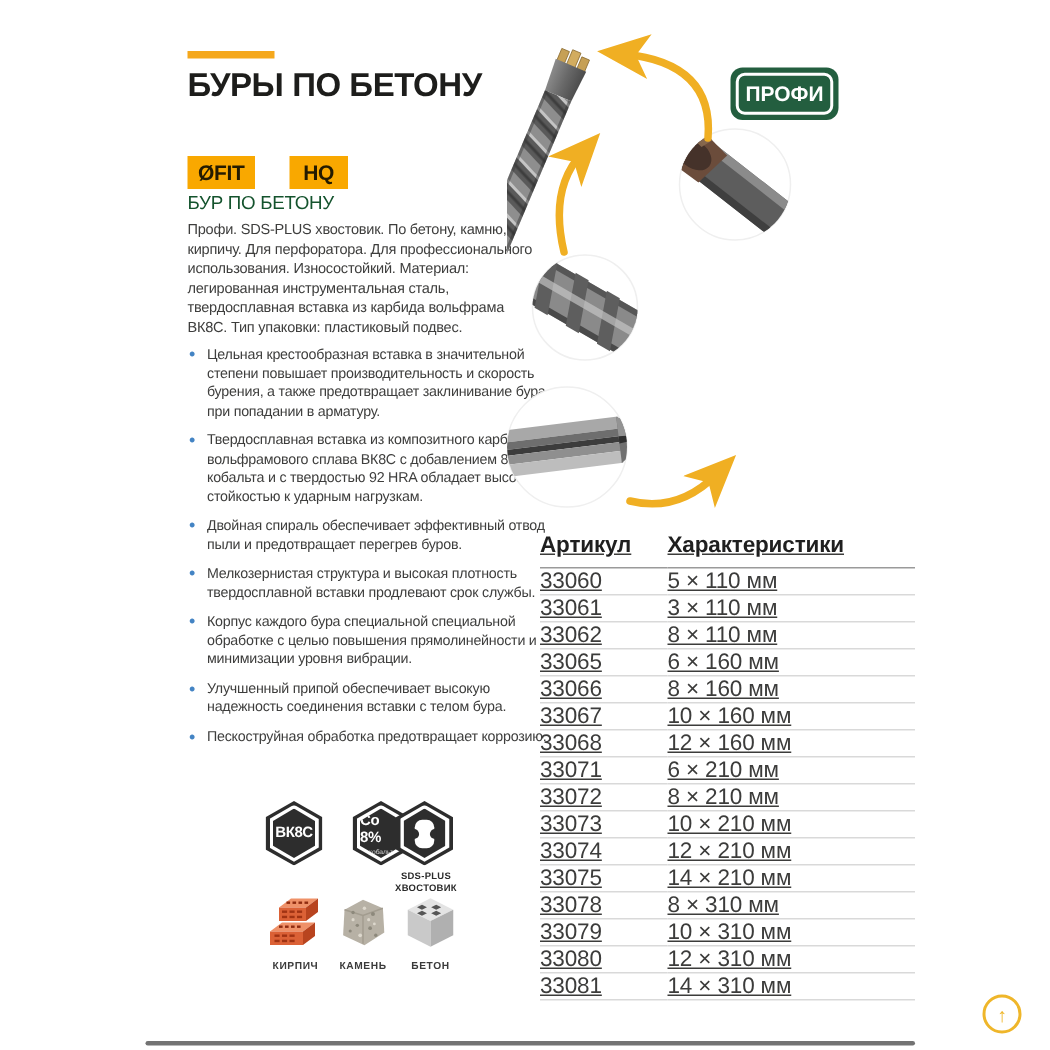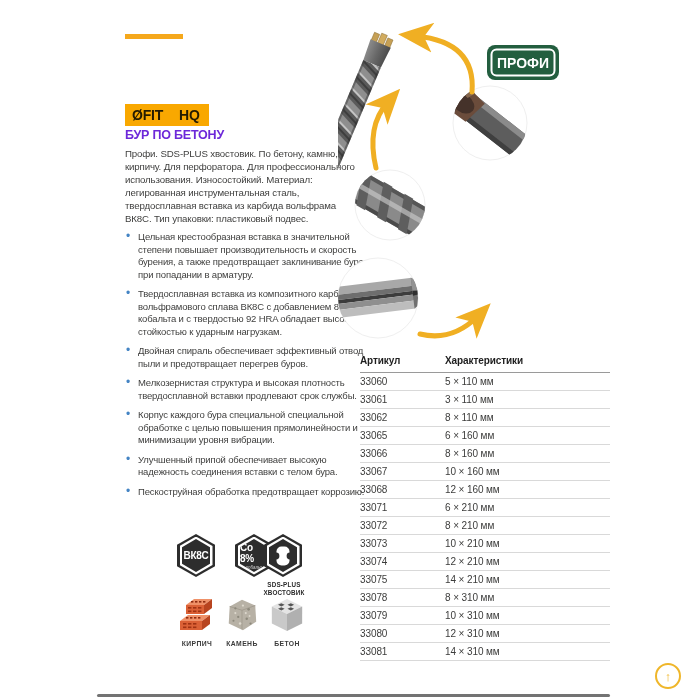--- a/index.html
+++ b/index.html
@@ -3,35 +3,35 @@
 <meta charset="utf-8">
 <style>
   html,body{margin:0;padding:0;background:#ffffff;}
   .page{position:relative;width:700px;height:700px;background:#fff;overflow:hidden;
         font-family:"Liberation Sans",sans-serif;color:#3e3e3d;}
   .abs{position:absolute;}
 
   .accent-line{left:125px;top:34px;width:58px;height:5px;background:#F5A81C;}
   .page-title{left:125px;top:44px;margin:0;font-size:22px;font-weight:bold;color:#1d1d1b;letter-spacing:-0.3px;}
 
-  .brand{left:125px;top:104px;display:flex;gap:0;height:22px;}
+  .brand{left:125px;top:104px;display:flex;gap:12px;height:22px;}
   .brand-badge{background:#F9A800;color:#241b00;font-weight:bold;font-size:14px;line-height:22px;padding:0 7px;letter-spacing:-0.2px;}
-  .brand-badge.hq{padding:0 9px;}
-
-  .subtitle{left:125px;top:128px;margin:0;font-size:12.5px;font-weight:bold;color:#6d28d9;letter-spacing:-0.2px;}
+  .brand-badge.hq{padding:0 9px;margin-left:11px;}
+
+  .subtitle{left:125px;top:128px;margin:0;font-size:12.5px;font-weight:normal;color:#14532d;letter-spacing:-0.2px;}
 
   .desc{left:125px;top:147px;width:238px;margin:0;font-size:9.7px;line-height:13.1px;letter-spacing:-0.15px;}
 
   .features{left:125px;top:231px;width:244px;margin:0;padding:0;list-style:none;
             display:flex;flex-direction:column;gap:7px;font-size:9.5px;line-height:12.5px;letter-spacing:-0.15px;}
   .features li{position:relative;padding-left:13px;}
   .features li::before{content:"•";position:absolute;left:1px;top:-1px;color:#4484C4;font-size:12px;}
 
   .spec-table{left:360px;top:351px;width:250px;}
-  .spec-table table{width:100%;border-collapse:collapse;font-size:10px;color:#3c3c3b;letter-spacing:-0.1px;}
+  .spec-table table{width:100%;border-collapse:collapse;font-size:15px;color:#3c3c3b;letter-spacing:-0.1px;text-decoration:underline;}
   .spec-table th{text-align:left;font-weight:bold;color:#1f1f1f;padding:4px 0 6px 0;border-bottom:1.5px solid #9a9a9a;}
   .spec-table td{padding:3.5px 0;line-height:10px;border-bottom:1px solid #d9d9d9;}
   .spec-table td:first-child, .spec-table th:first-child{width:85px;}
 
   .figure{left:338px;top:18px;width:285px;height:335px;}
 
   .hex{width:38px;height:43px;}
   .hex-outer,.hex-mid,.hex-core{position:absolute;clip-path:polygon(50% 0%,100% 25%,100% 75%,50% 100%,0% 75%,0% 25%);}
   .hex-outer{inset:0;background:#2d2d2d;}
   .hex-mid{inset:2.5px;background:#ffffff;}
@@ -51,20 +51,21 @@
   .up-button{left:655px;top:663px;width:26px;height:26px;box-sizing:border-box;border:2px solid #EFB62A;
              border-radius:50%;color:#EFB62A;display:flex;align-items:center;justify-content:center;
              font-size:13px;font-weight:bold;cursor:pointer;background:#fff;}
 </style>
 </head>
 <body>
 
 <div class="page">
 
   <div class="abs accent-line"></div>
+  <h1 class="abs page-title">БУРЫ ПО БЕТОНУ</h1>
 
   <div class="abs brand">
     <span class="brand-badge">ØFIT</span>
     <span class="brand-badge hq">HQ</span>
   </div>
 
   <h2 class="abs subtitle">БУР ПО БЕТОНУ</h2>
 
   <p class="abs desc">Профи. SDS-PLUS хвостовик. По бетону, камню, кирпичу. Для перфоратора. Для профессионального использования. Износостойкий. Материал: легированная инструментальная сталь, твердосплавная вставка из карбида вольфрама ВК8С. Тип упаковки: пластиковый подвес.</p>
 

